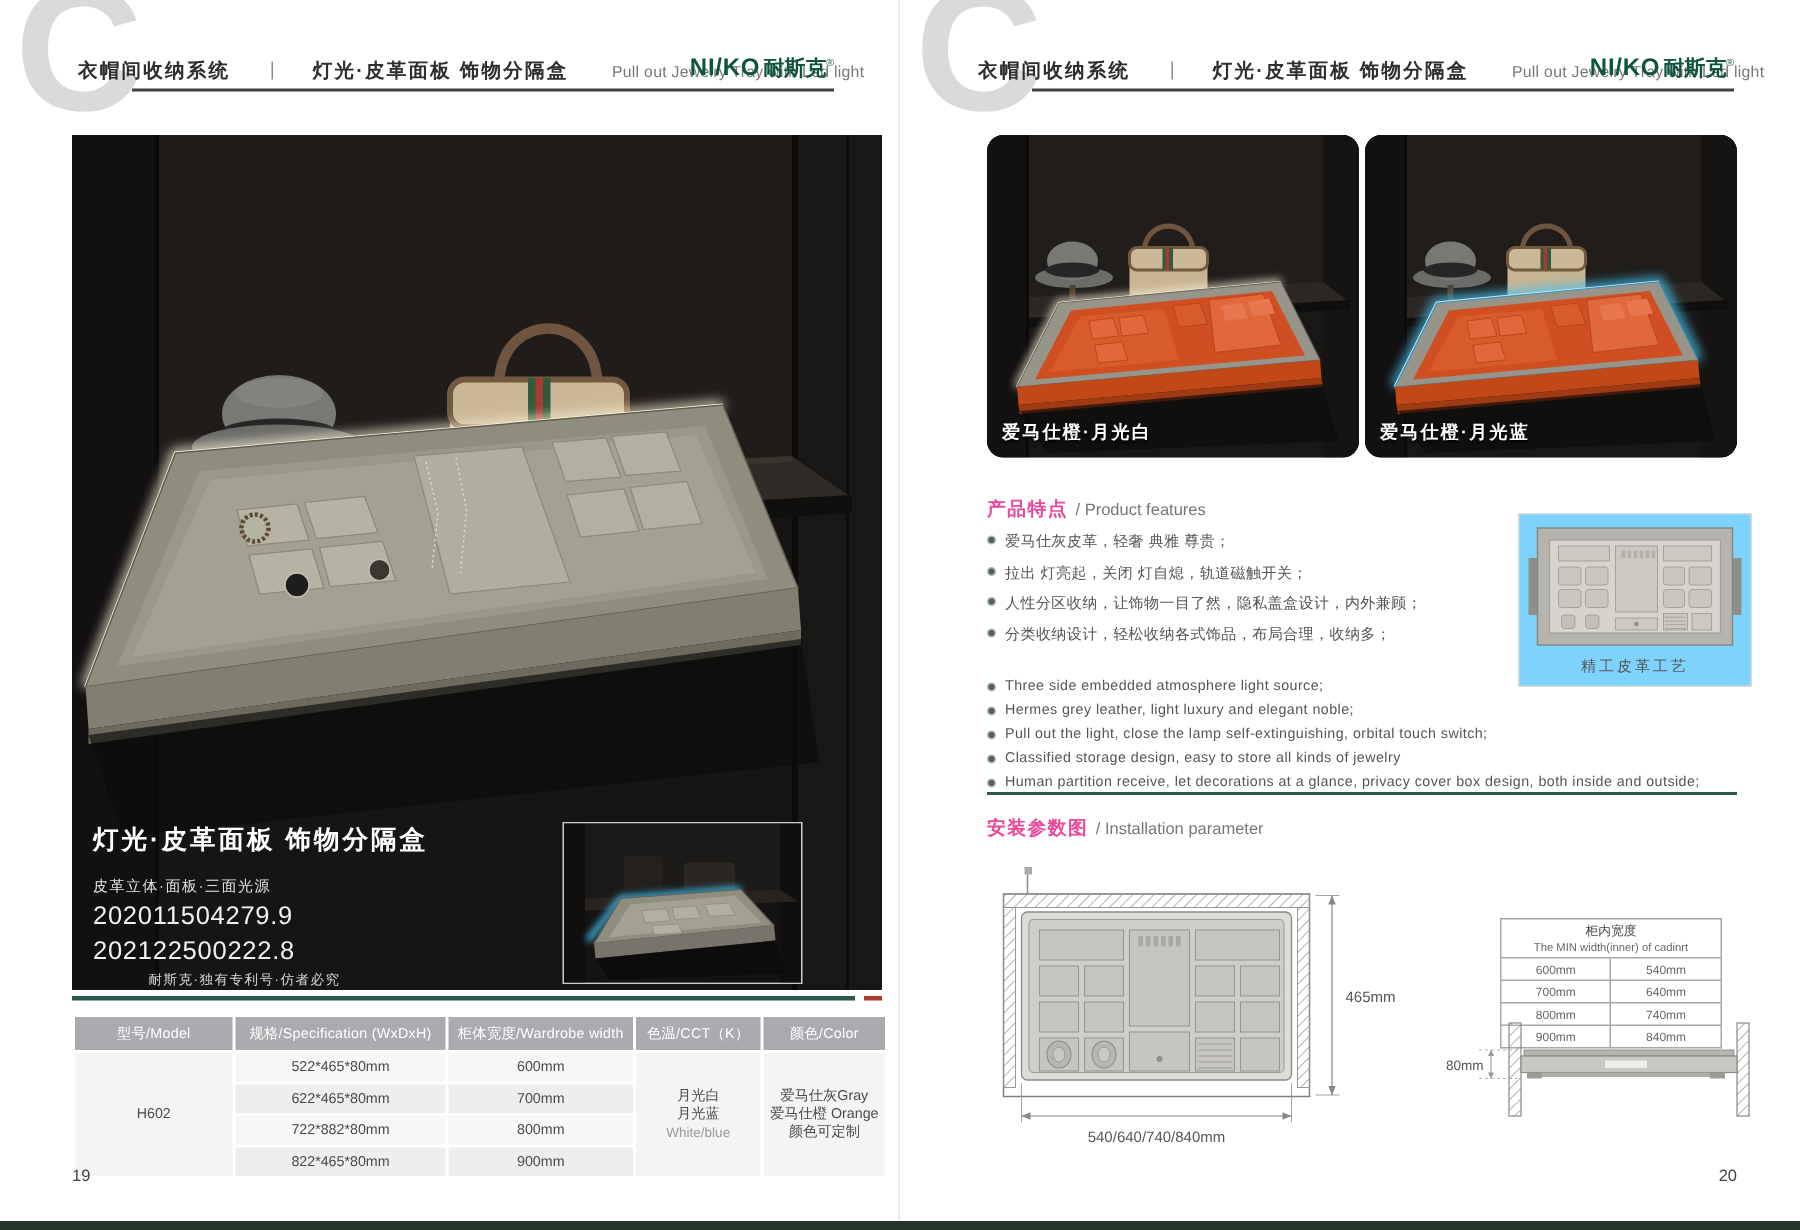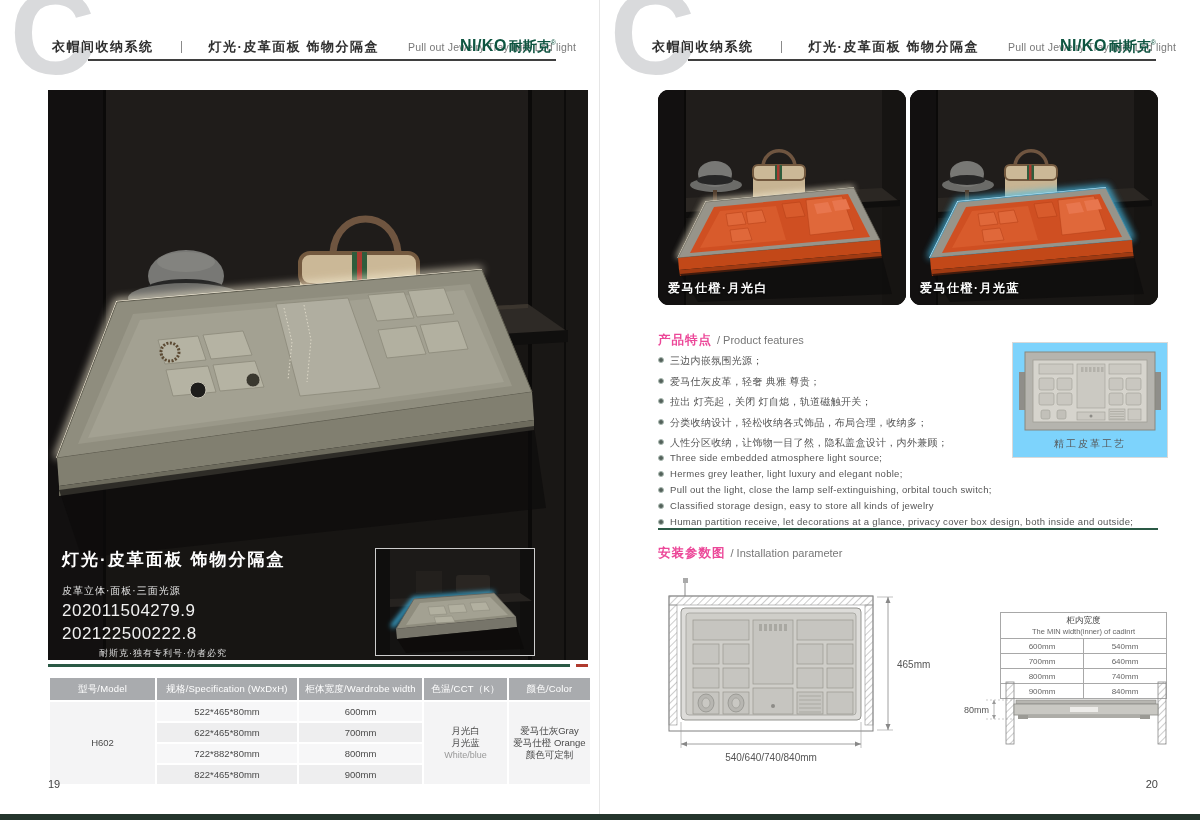--- a/index.html
+++ b/index.html
@@ -67,21 +67,21 @@
 
   .craft-box{position:absolute;left:412px;top:342px;width:156px;height:116px;border:1px solid #d9d9d9;
              box-sizing:border-box;background:#7dd3fc;text-align:center;}
   .craft-box svg{display:block;margin:5px auto 0;}
   .craft-cap{font-size:10px;color:#555;letter-spacing:2px;margin-top:3px;}
 
   .rule2{position:absolute;left:58px;top:528px;width:500px;height:2px;background:#2a5945;}
   .install-title{left:58px;top:543px;}
 
   .plan-wrap{position:absolute;left:55px;top:576px;width:290px;height:195px;}
-  .wtable{position:absolute;left:400px;top:612px;width:167px;border-collapse:collapse;font-size:8px;color:#666;text-align:center;}
+  .wtable{position:absolute;left:400px;top:612px;width:148px;border-collapse:collapse;font-size:8px;color:#666;text-align:center;}
   .wtable th,.wtable td{border:1px solid #a8a8a8;font-weight:400;}
   .wtable th{padding:2px 0;}
   .wt-cn{font-size:8.5px;color:#444;display:block;}
   .wt-en{font-size:7.5px;color:#666;display:block;}
   .wtable td{height:12px;}
   .side-wrap{position:absolute;left:362px;top:678px;width:228px;height:72px;}
 </style>
 </head>
 <body>
 
@@ -356,37 +356,33 @@
       </svg>
       <div class="photo-label">爱马仕橙·月光蓝</div>
     </div>
 
     <div class="sec-title feat-title">
       <span class="sec-cn">产品特点</span><span class="sec-en">/ Product features</span>
     </div>
     <ul class="blist blist-cn">
       <li>
           <span class="dot"></span>
-          <span>三边内嵌氛围光源；</span>
-        </li>
-      <li>
-          <span class="dot"></span>
           <span>爱马仕灰皮革，轻奢 典雅 尊贵；</span>
         </li>
       <li>
           <span class="dot"></span>
           <span>拉出 灯亮起，关闭 灯自熄，轨道磁触开关；</span>
         </li>
       <li>
           <span class="dot"></span>
+          <span>人性分区收纳，让饰物一目了然，隐私盖盒设计，内外兼顾；</span>
+        </li>
+      <li>
+          <span class="dot"></span>
           <span>分类收纳设计，轻松收纳各式饰品，布局合理，收纳多；</span>
-        </li>
-      <li>
-          <span class="dot"></span>
-          <span>人性分区收纳，让饰物一目了然，隐私盖盒设计，内外兼顾；</span>
         </li>
     </ul>
 
     <div class="craft-box">
       <svg width="146" height="86" viewBox="0 0 146 86">
         <rect x="2" y="24" width="8" height="38" fill="#8f8e89"></rect>
         <rect x="136" y="24" width="8" height="38" fill="#8f8e89"></rect>
         <rect x="8" y="4" width="130" height="78" fill="#b5b4ae" stroke="#88877f" stroke-width="1"></rect>
         <rect x="16" y="12" width="114" height="62" fill="#d6d4cd" stroke="#a09e96" stroke-width="0.8"></rect>
         <rect x="22" y="16" width="34" height="10" fill="#cbc9c2" stroke="#a09e96" stroke-width="0.6"></rect>

